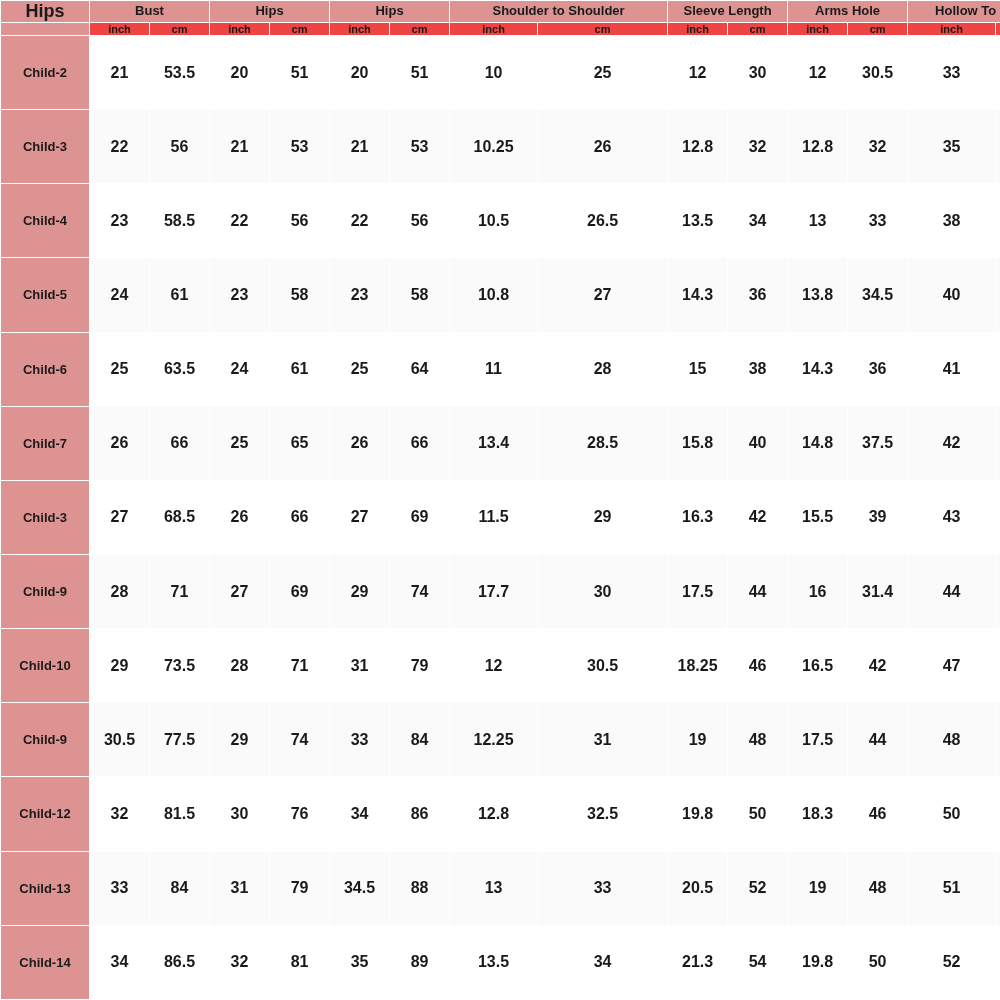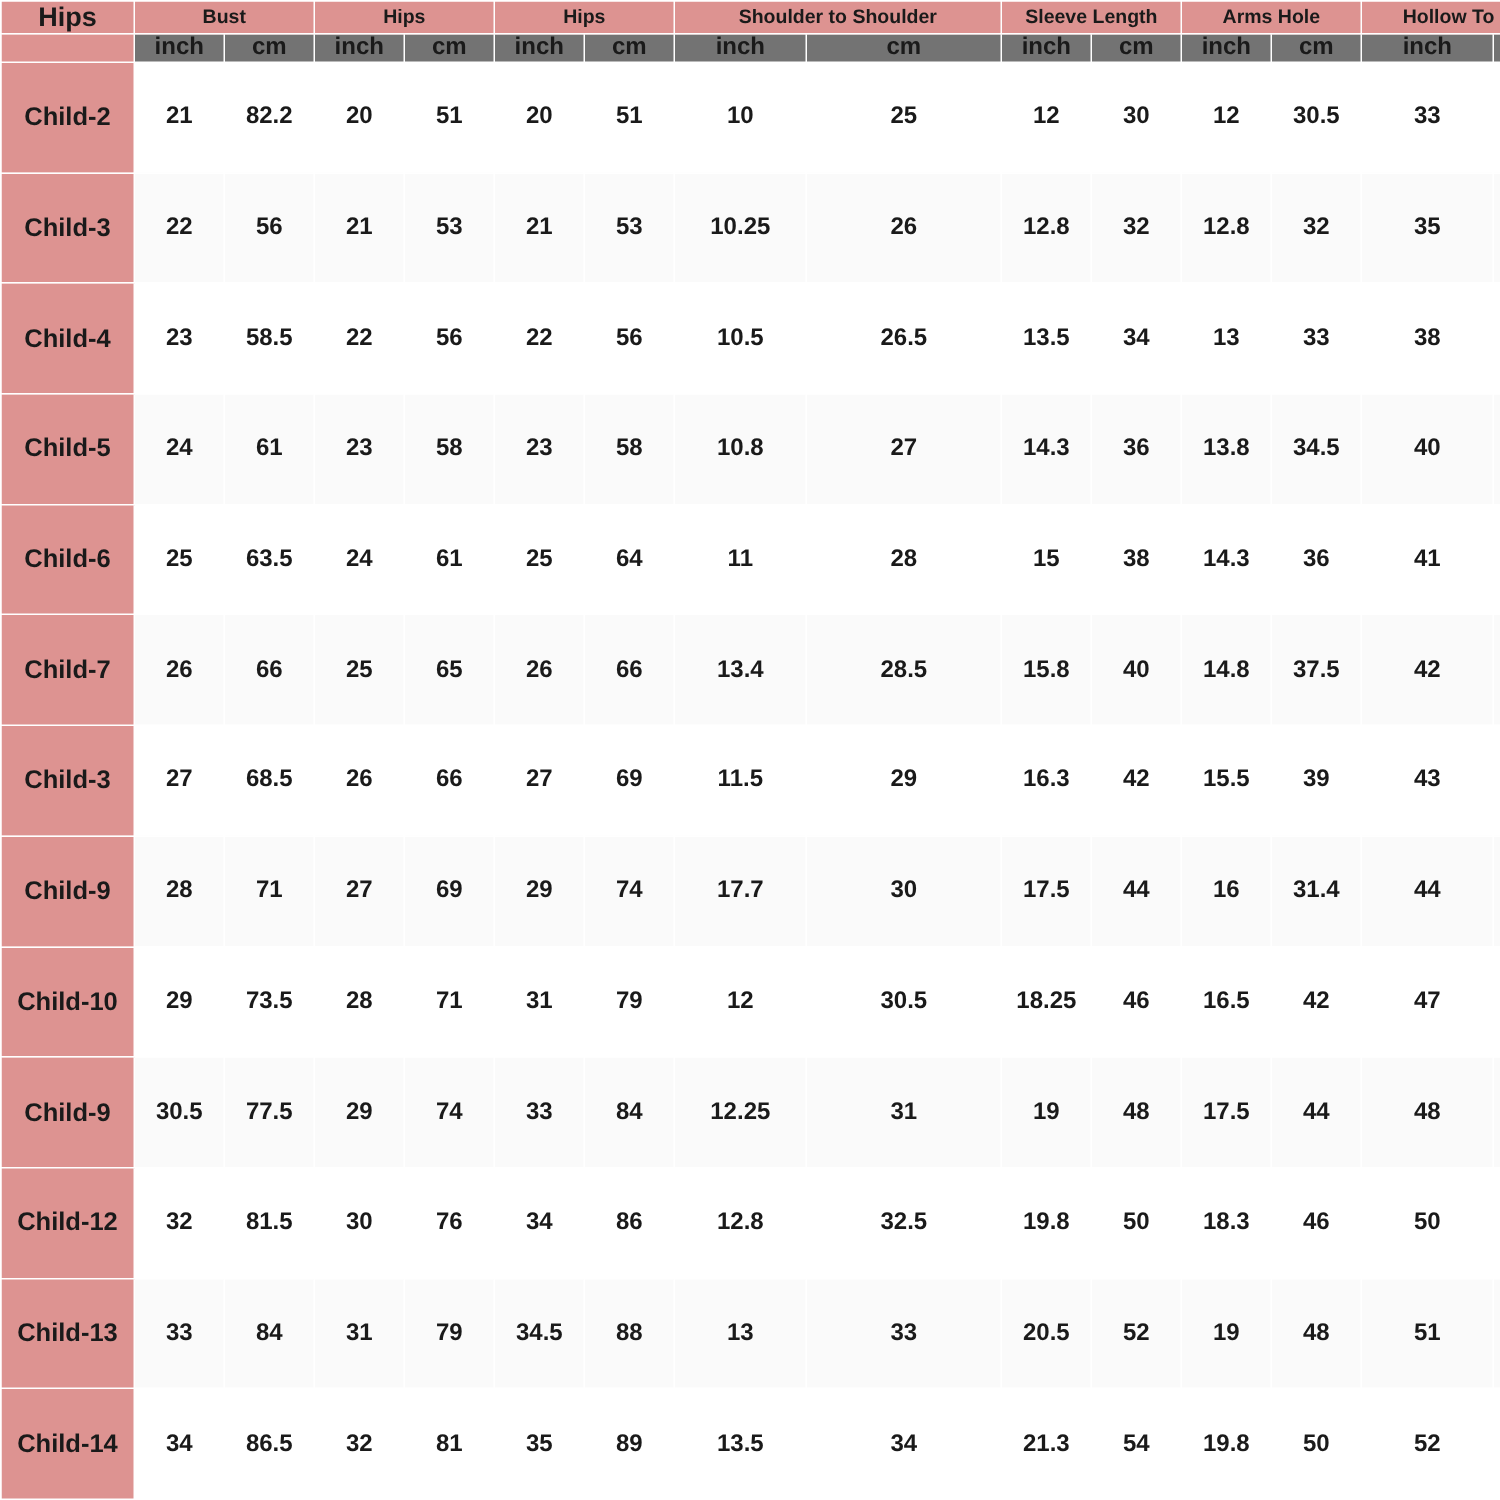--- a/index.html
+++ b/index.html
@@ -40,27 +40,27 @@
     font-size: 13px;
     color: #1a1a1a;
     line-height: 1.15;
   }
   .hdr-size {
     background: #dd9391;
     font-size: 18px;
   }
   
   .unit {
-    background: #737373;
-    font-size: 16px;
+    background: #ef4444;
+    font-size: 11px;
   }
   
   .size-cell {
     background: #dd9391;
-    font-size: 17px;
+    font-size: 13px;
     color: #1a1a1a;
   }
   
   .data {
     background: #ffffff;
     font-size: 16px;
   }
   tr.row-alt .data {
     background: #fafafa;
   }
@@ -118,21 +118,21 @@
           <th class="unit">inch</th>
           <th class="unit">cm</th>
           <th class="unit">inch</th>
           <th class="unit">cm</th>
         </tr>
     </thead>
     <tbody id="body-rows">
         <tr>
           <td class="size-cell">Child-2</td>
           <td class="data">21</td>
-          <td class="data">82.2</td>
+          <td class="data">53.5</td>
           <td class="data">20</td>
           <td class="data">51</td>
           <td class="data">20</td>
           <td class="data">51</td>
           <td class="data">10</td>
           <td class="data">25</td>
           <td class="data">12</td>
           <td class="data">30</td>
           <td class="data">12</td>
           <td class="data">30.5</td>

